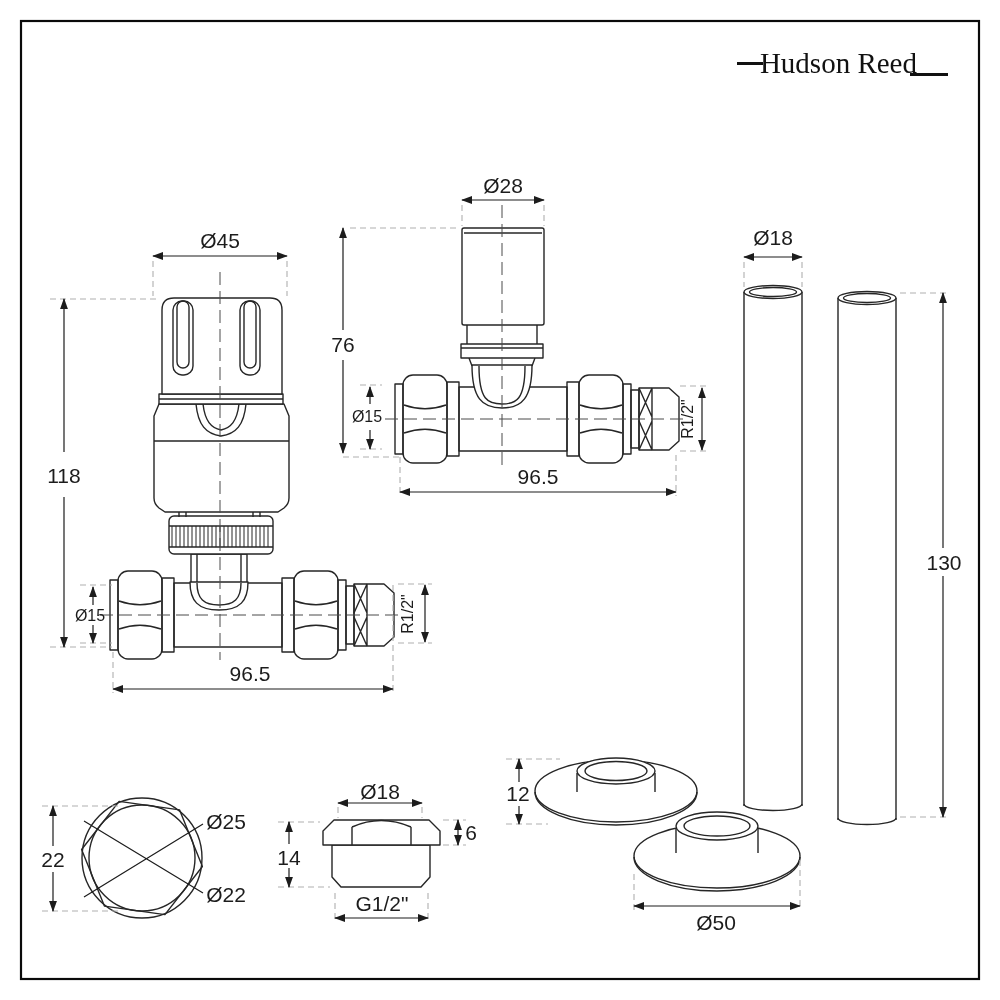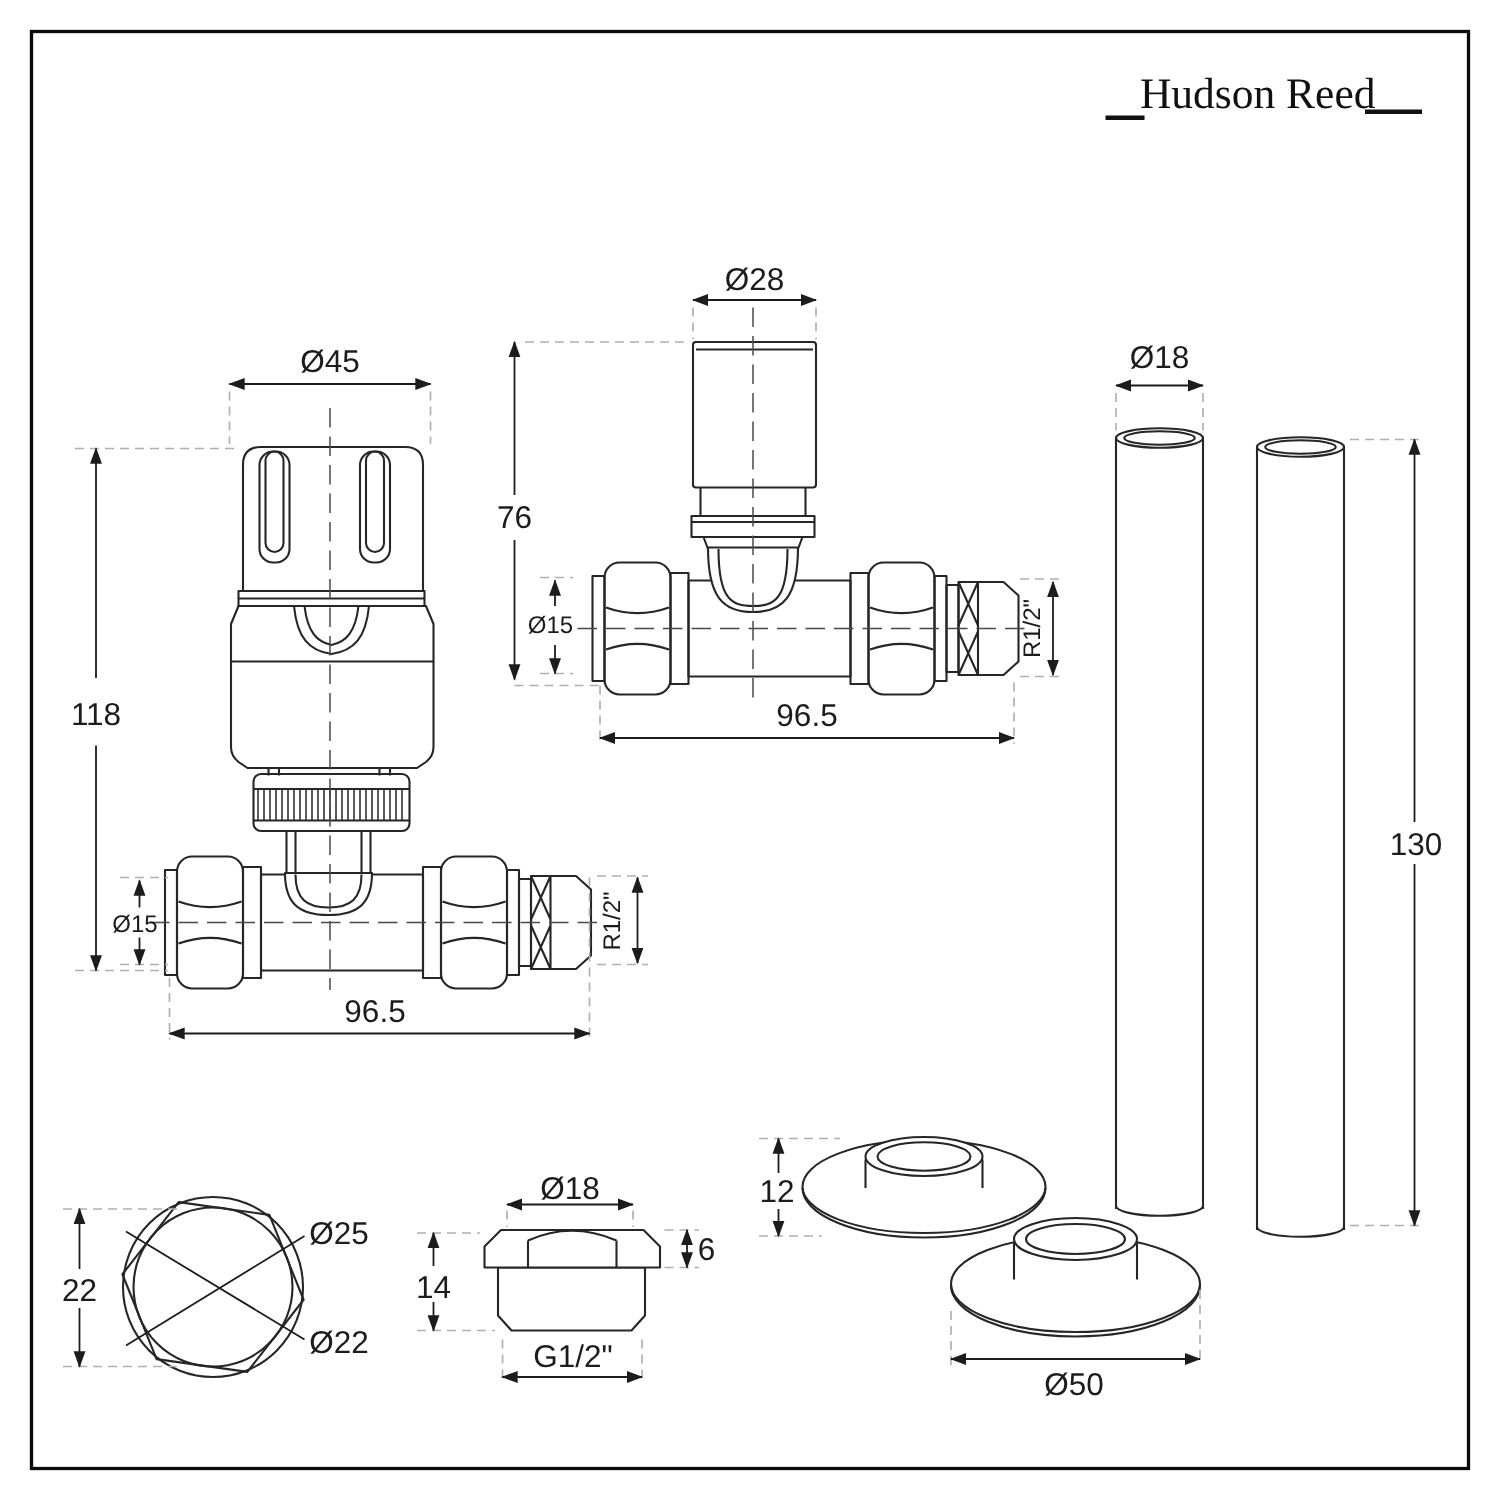--- a/index.html
+++ b/index.html
@@ -1,19 +1,19 @@
 <!DOCTYPE html>
 <html><head>
 <meta charset="utf-8">
 <style>
   html,body{margin:0;padding:0;background:#fff;}
   .canvas{position:relative;width:1000px;height:1000px;background:#fff;overflow:hidden;
           font-family:"Liberation Sans",sans-serif;}
   .canvas svg{position:absolute;left:0;top:0;}
-  .logo{position:absolute;top:47px;right:52px;display:flex;align-items:flex-end;
+  .logo{position:absolute;top:47px;right:52px;display:flex;align-items:center;
         color:#111;font-family:"Liberation Serif",serif;font-size:29px;white-space:nowrap;}
   .logo-dash{display:block;width:26px;height:3px;background:#111;margin-right:-3px;}
   .logo-underline{display:block;width:38px;height:3px;background:#111;align-self:flex-end;
         margin-bottom:4px;margin-left:-7px;}
   
   .part{stroke:#262626;stroke-width:1.4;fill:none;stroke-linejoin:round;}
   .part .solid{fill:#ffffff;}
   .dim{stroke:#1c1c1c;stroke-width:1.2;fill:none;}
   .ext{stroke:#b0b0b0;stroke-width:1.1;fill:none;stroke-dasharray:6 4;}
   .cline{stroke:#4a4a4a;stroke-width:1;fill:none;stroke-dasharray:13 6;}

